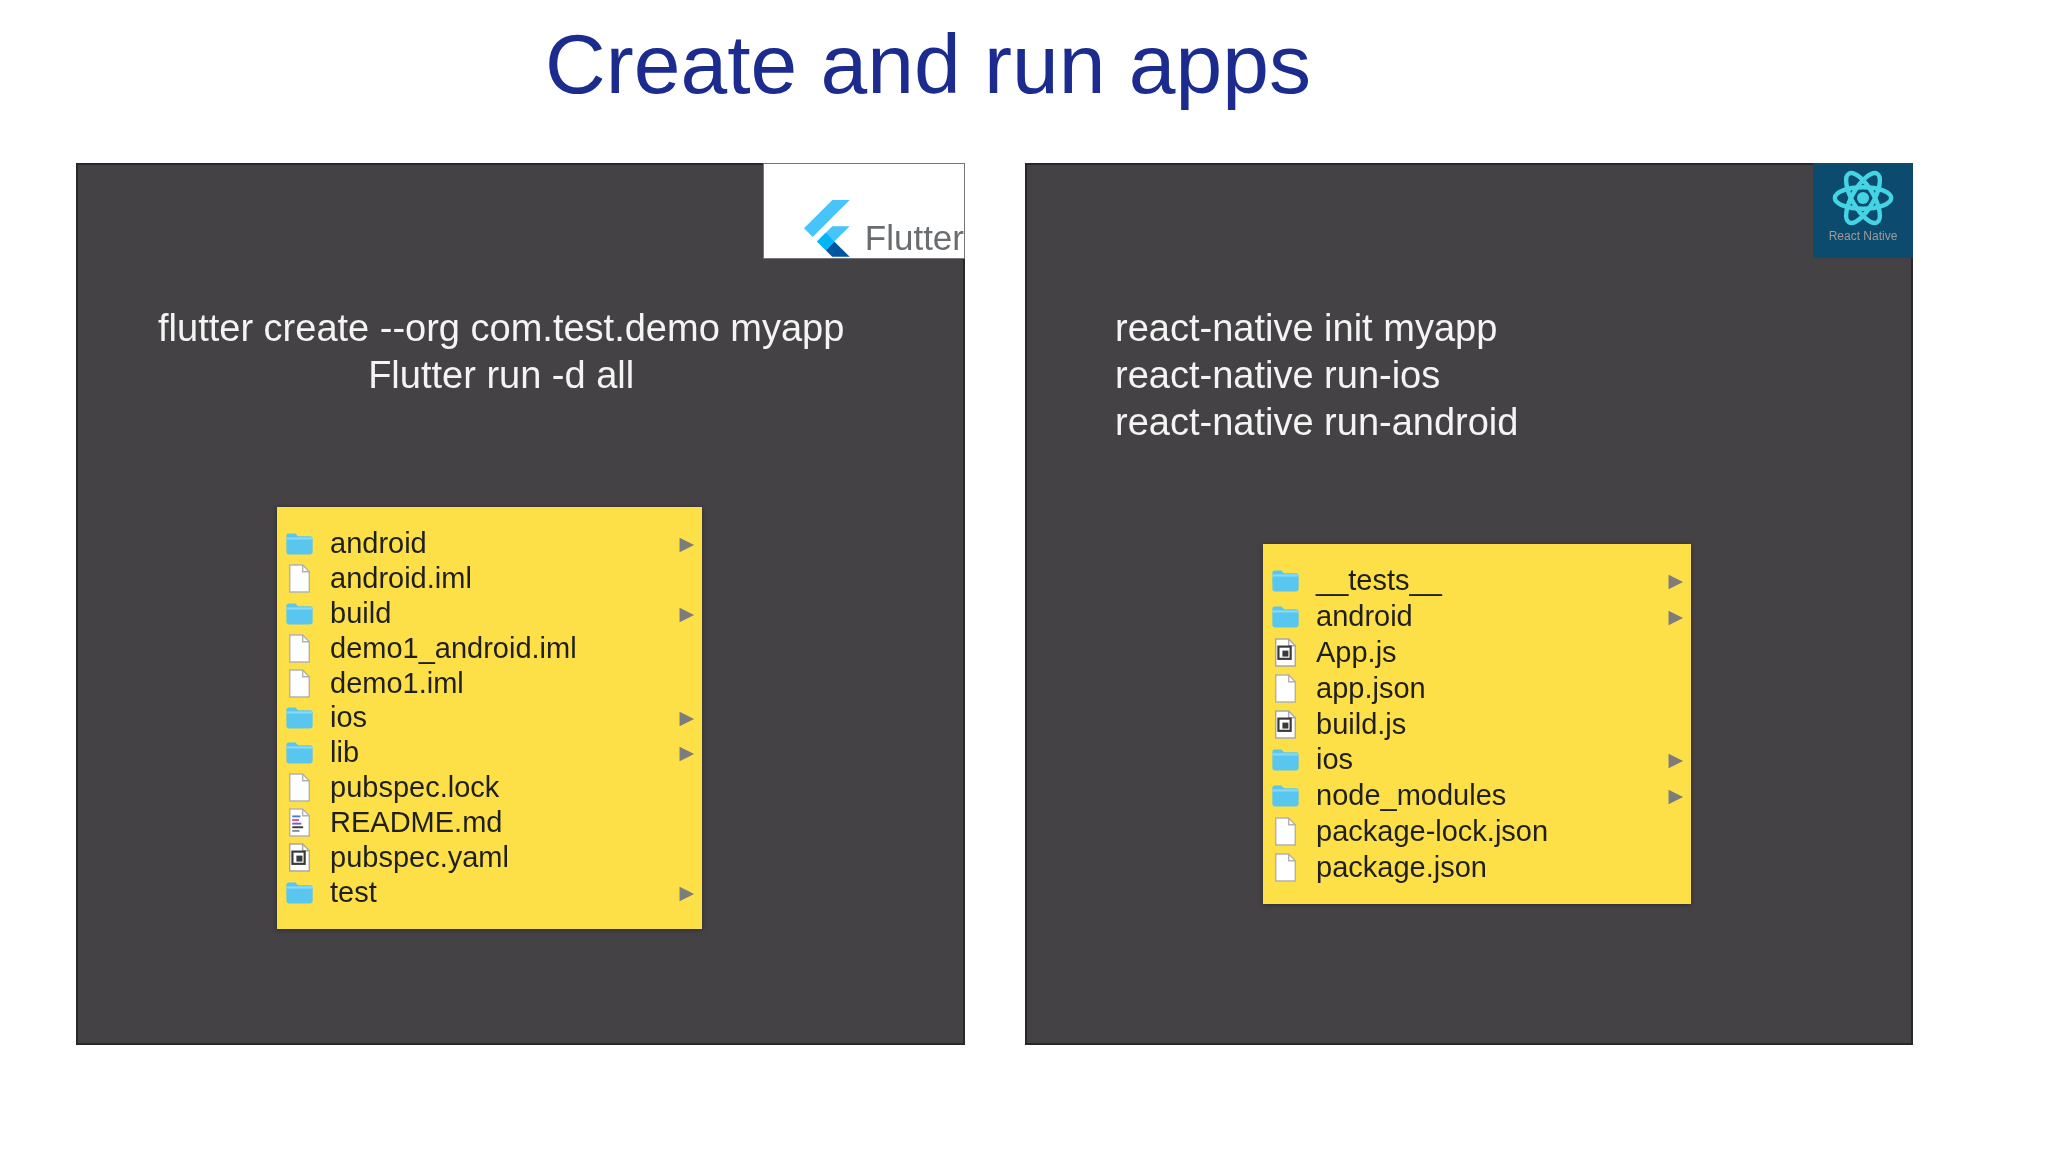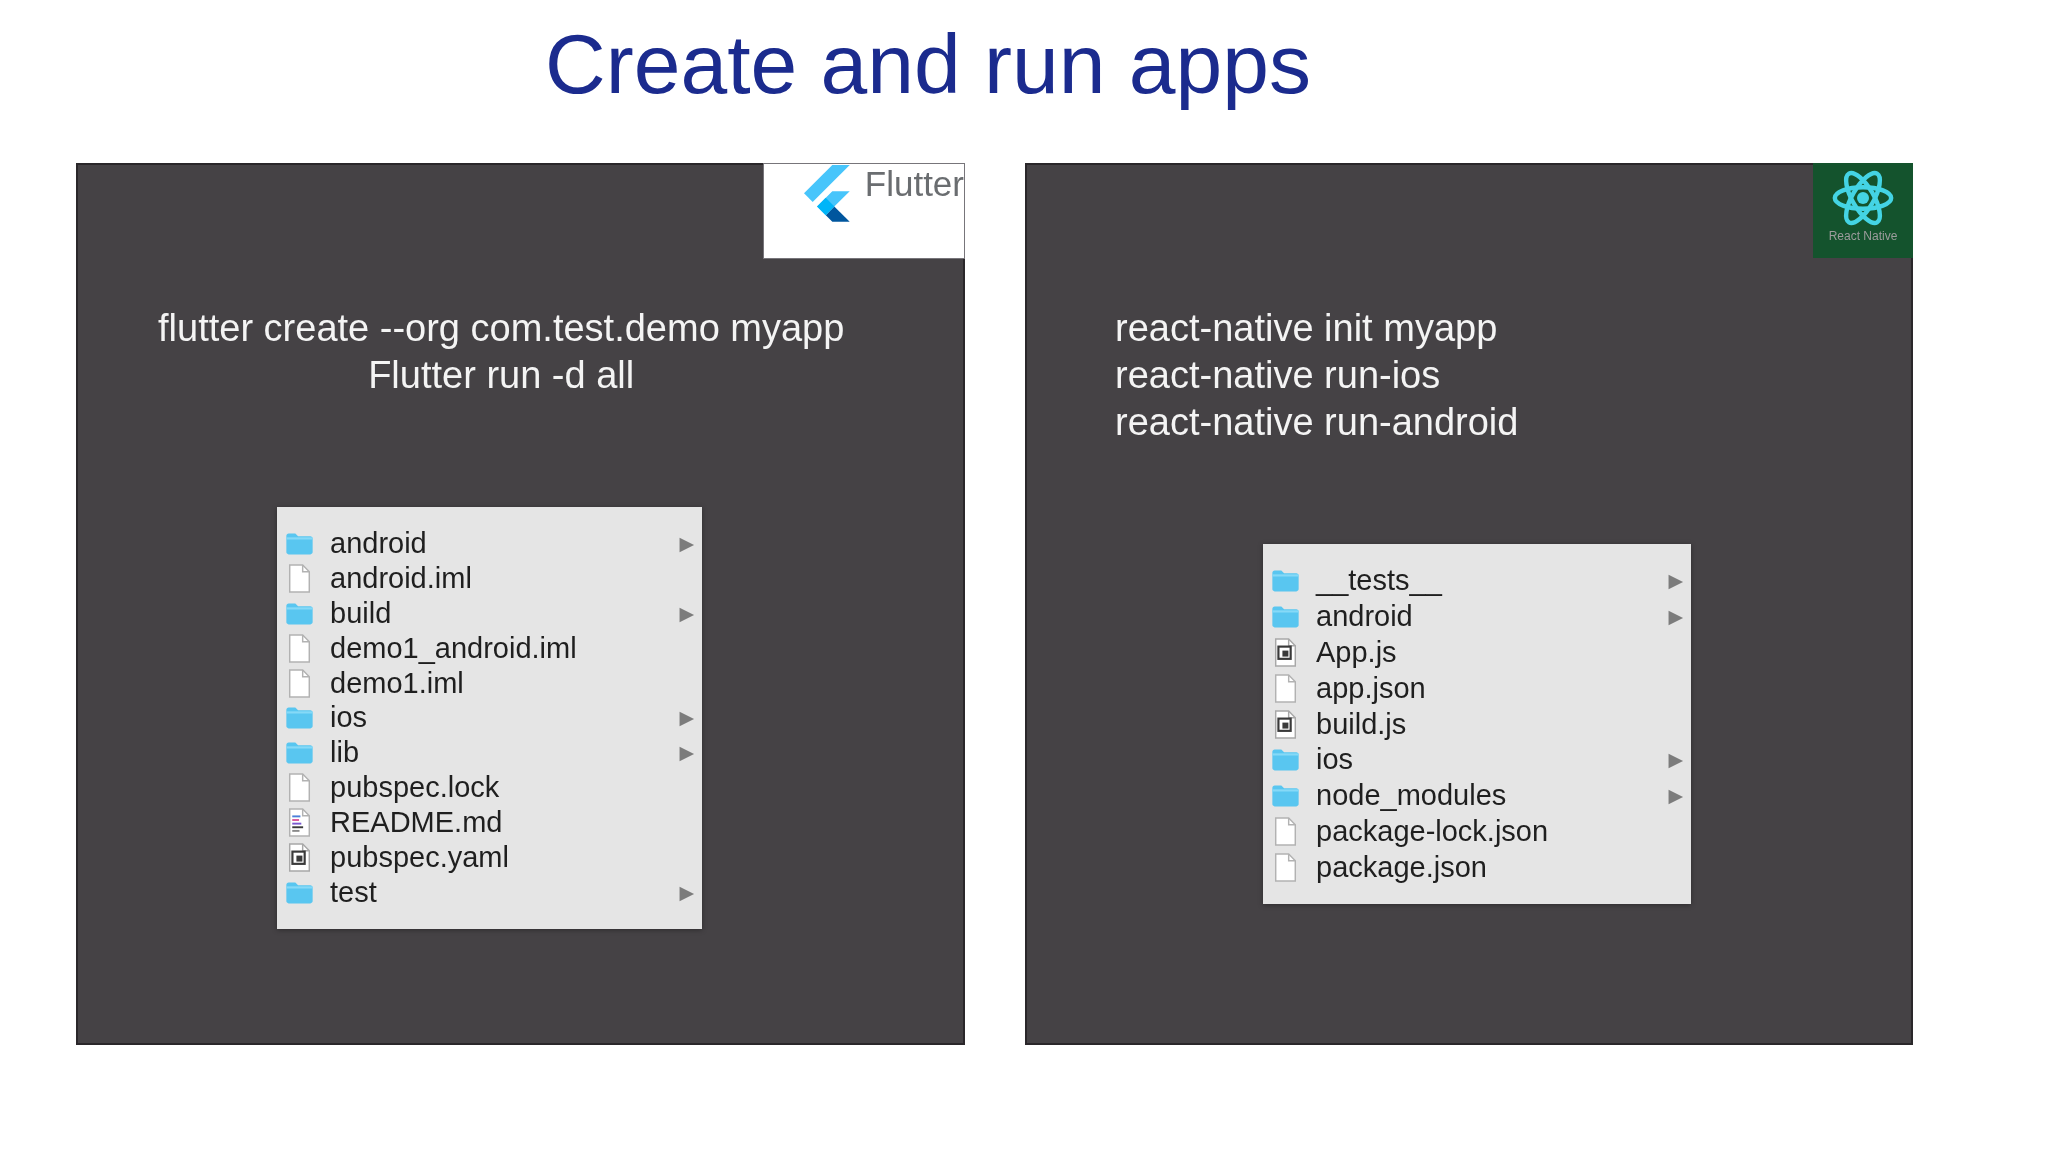--- a/index.html
+++ b/index.html
@@ -14,32 +14,32 @@
   #left-panel{left:76px;}
   #right-panel{left:1025px;width:888px;}
 
   .commands{position:absolute;color:#f4f4f4;font-size:38px;line-height:47px;}
   #left-panel .commands{left:80px;top:140px;text-align:center;}
   #right-panel .commands{left:88px;top:140px;}
 
   
   .flutter-box{position:absolute;top:-2px;right:-2px;width:202px;height:96px;
       background:#ffffff;border:1px solid #77757a;box-sizing:border-box;
-      display:flex;align-items:flex-start;justify-content:center;gap:14px;padding-left:40px;}
+      display:flex;align-items:flex-end;justify-content:center;gap:14px;padding-left:40px;}
   .flutter-box .logo-text{color:#6a6d70;font-size:35px;}
   .flutter-box svg{width:48px;height:59px;}
 
   .rn-box{position:absolute;top:-2px;right:-2px;width:100px;height:95px;
-      background:#14532d;display:flex;flex-direction:column;align-items:center;
+      background:#0c4a6e;display:flex;flex-direction:column;align-items:center;
       justify-content:flex-start;padding-top:5px;box-sizing:border-box;}
   .rn-box svg{width:66px;height:60px;}
   .rn-box .logo-text{color:#9c9c9c;font-size:12px;margin-top:1px;white-space:nowrap;}
 
   
-  .file-list{position:absolute;background:#e5e5e5;box-shadow:0 1px 5px rgba(0,0,0,.35);
+  .file-list{position:absolute;background:#fde047;box-shadow:0 1px 5px rgba(0,0,0,.35);
       display:flex;flex-direction:column;box-sizing:border-box;padding:19px 0;}
   #left-panel .file-list{left:199px;top:342px;width:425px;height:422px;}
   #right-panel .file-list{left:236px;top:379px;width:428px;height:360px;}
 
   .file-row{flex:1;display:flex;align-items:center;padding:0 8px;}
   .file-row svg.fi{width:29px;height:29px;flex:0 0 29px;margin-right:16px;}
   .fname{font-size:29px;color:#1f1f1f;white-space:nowrap;}
   .farrow{margin-left:auto;color:#7c7c7c;font-size:19px;line-height:1;}
 
   svg.defs{position:absolute;width:0;height:0;}

